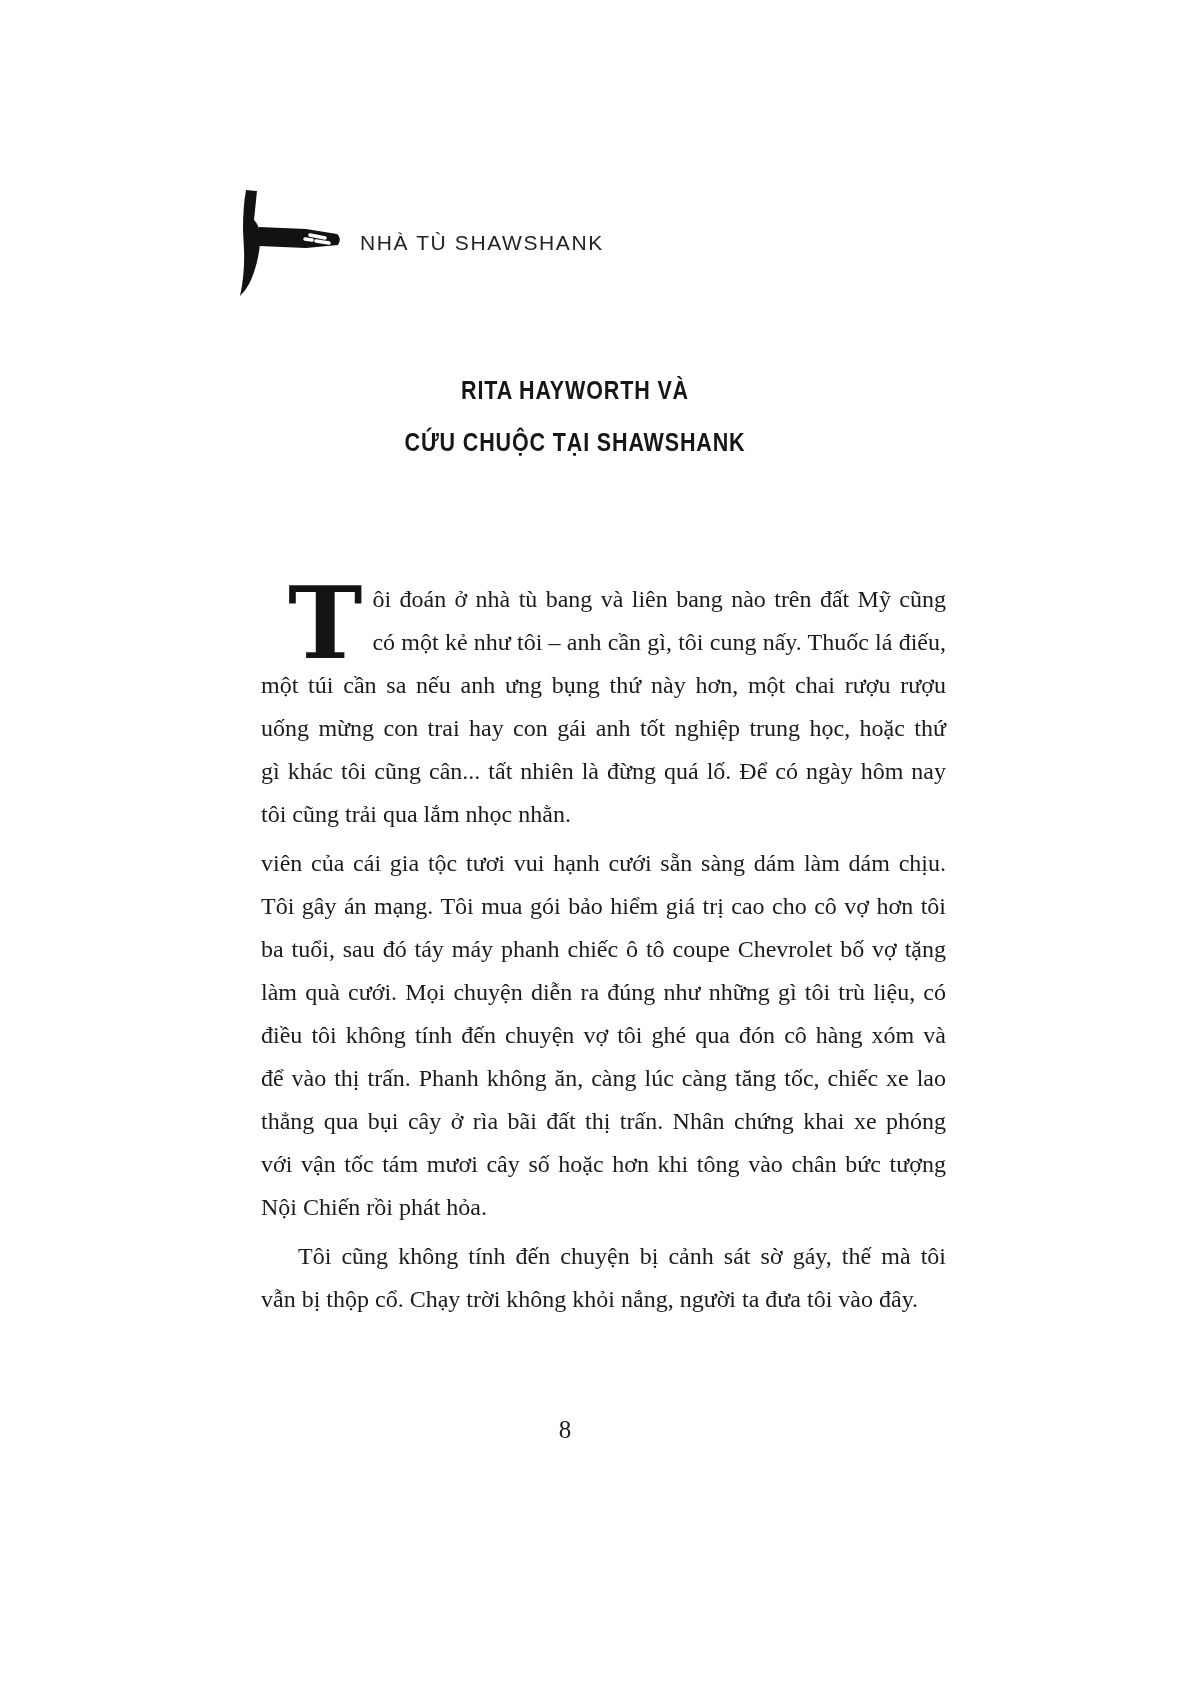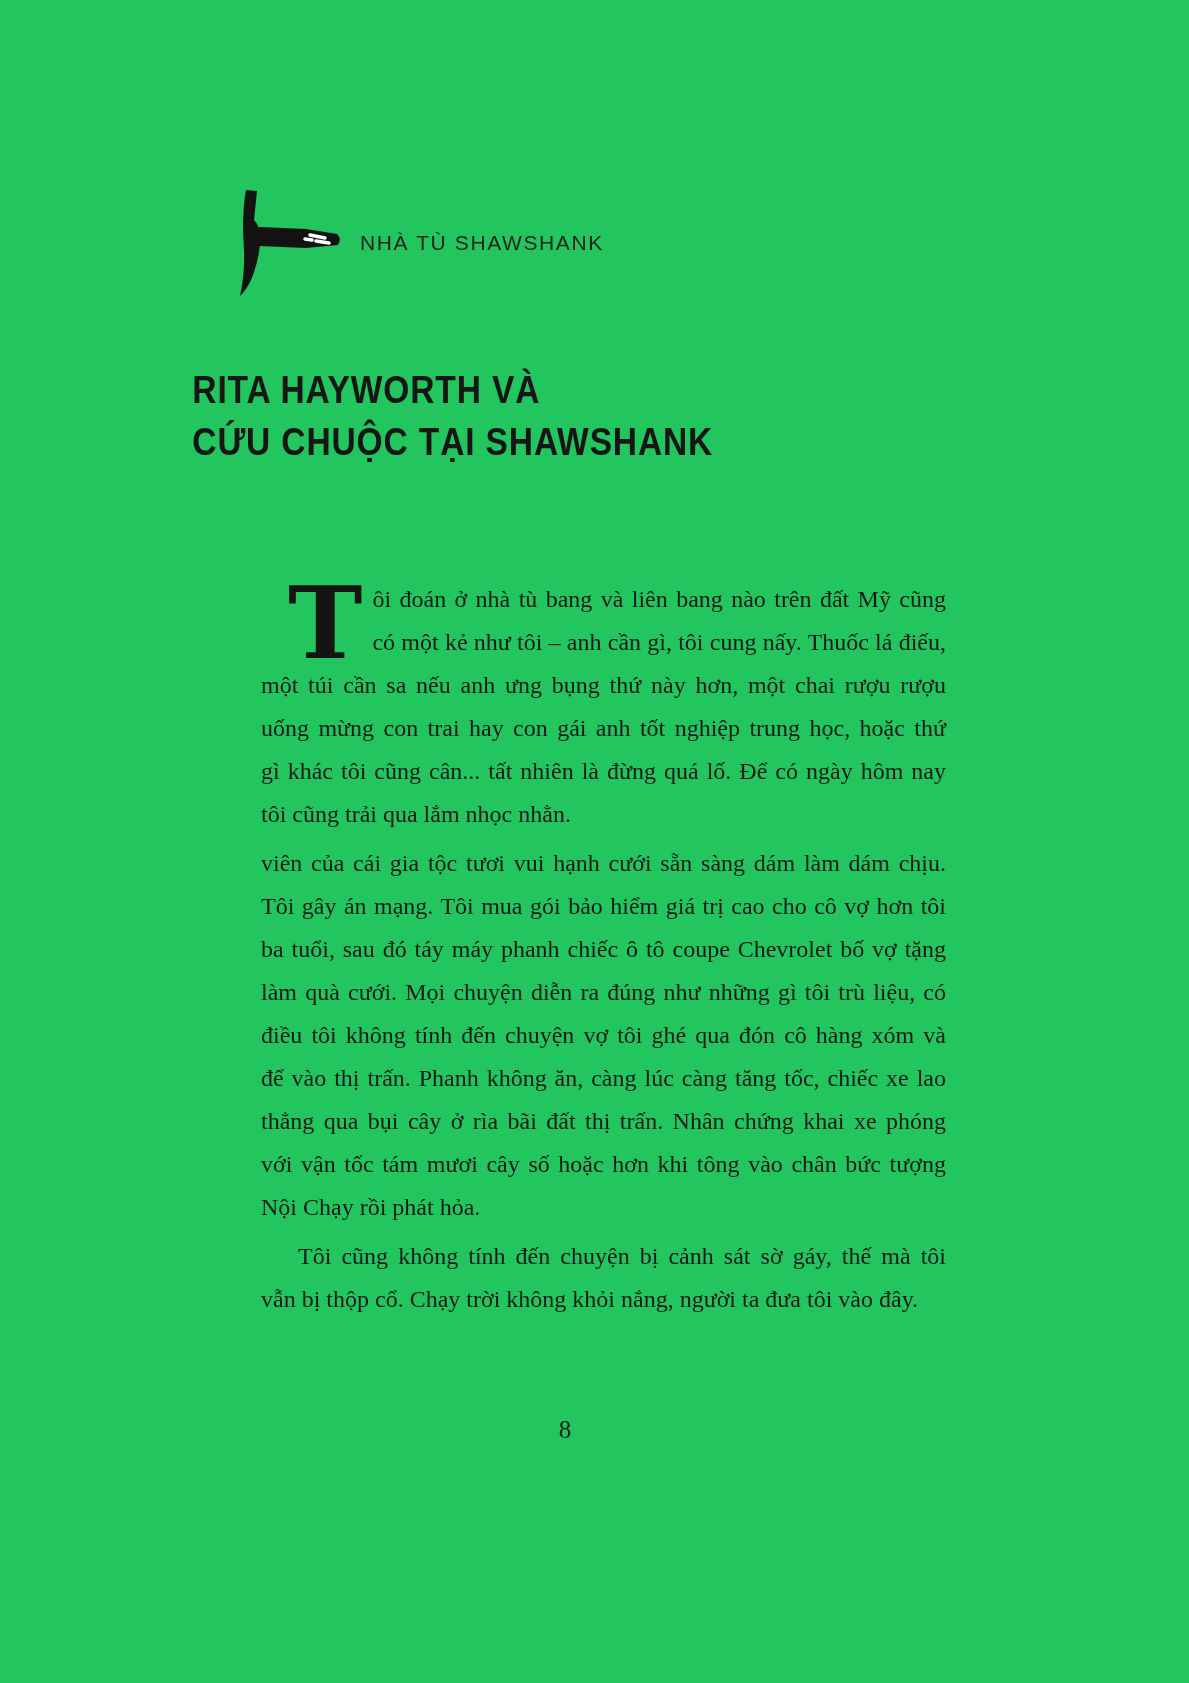--- a/index.html
+++ b/index.html
@@ -1,34 +1,34 @@
 <!DOCTYPE html>
 <html><head>
 <meta charset="utf-8">
 <style>
   html,body { margin:0; padding:0; background:#e8e8e8; }
   .page {
     position:relative; width:1189px; height:1683px; margin:0 auto;
-    background:#22c55e; overflow:hidden;
+    background:#ffffff; overflow:hidden;
     font-family:"Liberation Serif", serif; color:#1b1b1b;
   }
 
   
   .header { position:absolute; left:226px; top:184px; display:flex; align-items:center; }
   .hammer-wrap { width:120px; height:114px; flex:0 0 auto; }
   .header-label {
     font-family:"Liberation Sans", sans-serif; font-size:21px; letter-spacing:1.6px;
     color:#232323; margin-left:14px; margin-top:4px; white-space:nowrap;
   }
 
   
   .title {
-    position:absolute; left:130px; top:364px; width:890px; 
+    position:absolute; left:130px; top:364px; width:890px; text-align:center;
     font-family:"Liberation Sans", sans-serif; font-weight:bold;
-    font-size:39px; line-height:52px; letter-spacing:1px; color:#161616;
+    font-size:25px; line-height:52px; letter-spacing:1px; color:#161616;
   }
   .title-line { display:block; transform:scaleX(0.86); white-space:nowrap; }
 
   
   .body-text { position:absolute; left:248px; top:578px; width:698px; font-size:24px; line-height:43px; }
   .para { margin:0; }
   .para + .para { margin-top:6px; }
   .bline { text-align:justify; text-align-last:justify; text-justify:inter-word;margin-left:13px; }
   .bline.last { text-align-last:left; }
   .bline.indent { text-indent:37px; }
@@ -74,21 +74,21 @@
       </div>
       <div class="para">
         <div class="bline">viên của cái gia tộc tươi vui hạnh cưới sẵn sàng dám làm dám chịu.</div>
         <div class="bline">Tôi gây án mạng. Tôi mua gói bảo hiểm giá trị cao cho cô vợ hơn tôi</div>
         <div class="bline">ba tuổi, sau đó táy máy phanh chiếc ô tô coupe Chevrolet bố vợ tặng</div>
         <div class="bline">làm quà cưới. Mọi chuyện diễn ra đúng như những gì tôi trù liệu, có</div>
         <div class="bline">điều tôi không tính đến chuyện vợ tôi ghé qua đón cô hàng xóm và</div>
         <div class="bline">để vào thị trấn. Phanh không ăn, càng lúc càng tăng tốc, chiếc xe lao</div>
         <div class="bline">thẳng qua bụi cây ở rìa bãi đất thị trấn. Nhân chứng khai xe phóng</div>
         <div class="bline">với vận tốc tám mươi cây số hoặc hơn khi tông vào chân bức tượng</div>
-        <div class="bline last">Nội Chạy rồi phát hỏa.</div>
+        <div class="bline last">Nội Chiến rồi phát hỏa.</div>
       </div>
       <div class="para">
         <div class="bline indent">Tôi cũng không tính đến chuyện bị cảnh sát sờ gáy, thế mà tôi</div>
         <div class="bline last">vẫn bị thộp cổ. Chạy trời không khỏi nắng, người ta đưa tôi vào đây.</div>
       </div>
     </div>
 
   <div class="pagenum">8</div>
 
 </div>

